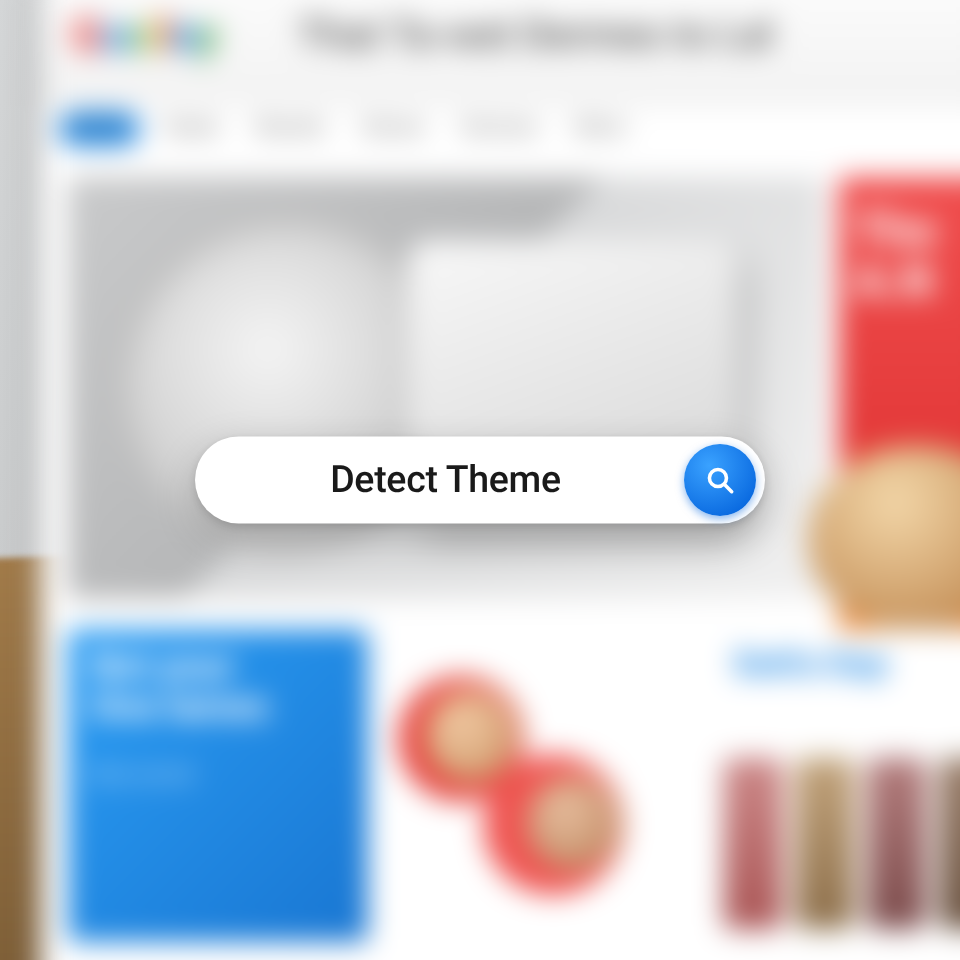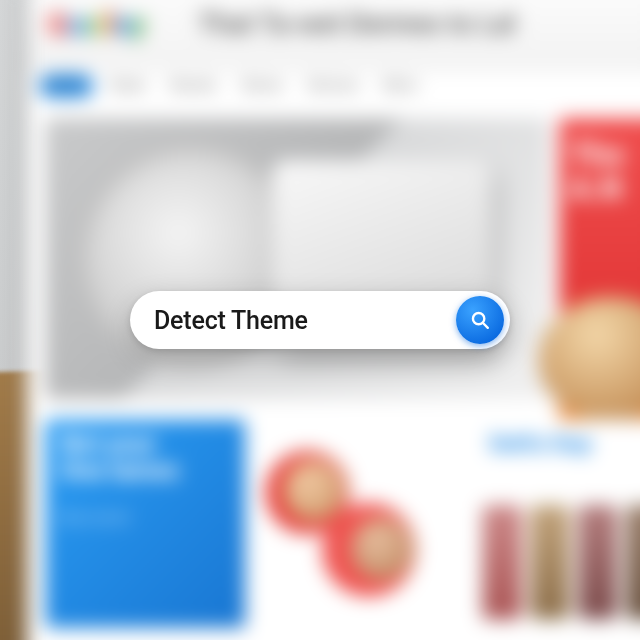--- a/index.html
+++ b/index.html
@@ -153,20 +153,21 @@
     display: flex; align-items: center;
     padding: 5px 6px 5px 24px;
     z-index: 50;
   }
   .search-text {
     flex: 1;
     font-size: 25px;
     font-weight: 500;
     color: #1a1a1a;
     letter-spacing: -0.2px;
+    text-align: center;
     padding-right: 16px;
   }
   .search-btn {
     width: 48px; height: 48px;
     border-radius: 50%;
     background: radial-gradient(circle at 35% 30%, #3aa2ff, #0a6ae0 78%);
     display: flex; align-items: center; justify-content: center;
     box-shadow: 0 2px 6px rgba(10,106,224,0.5);
     cursor: pointer;
   }

